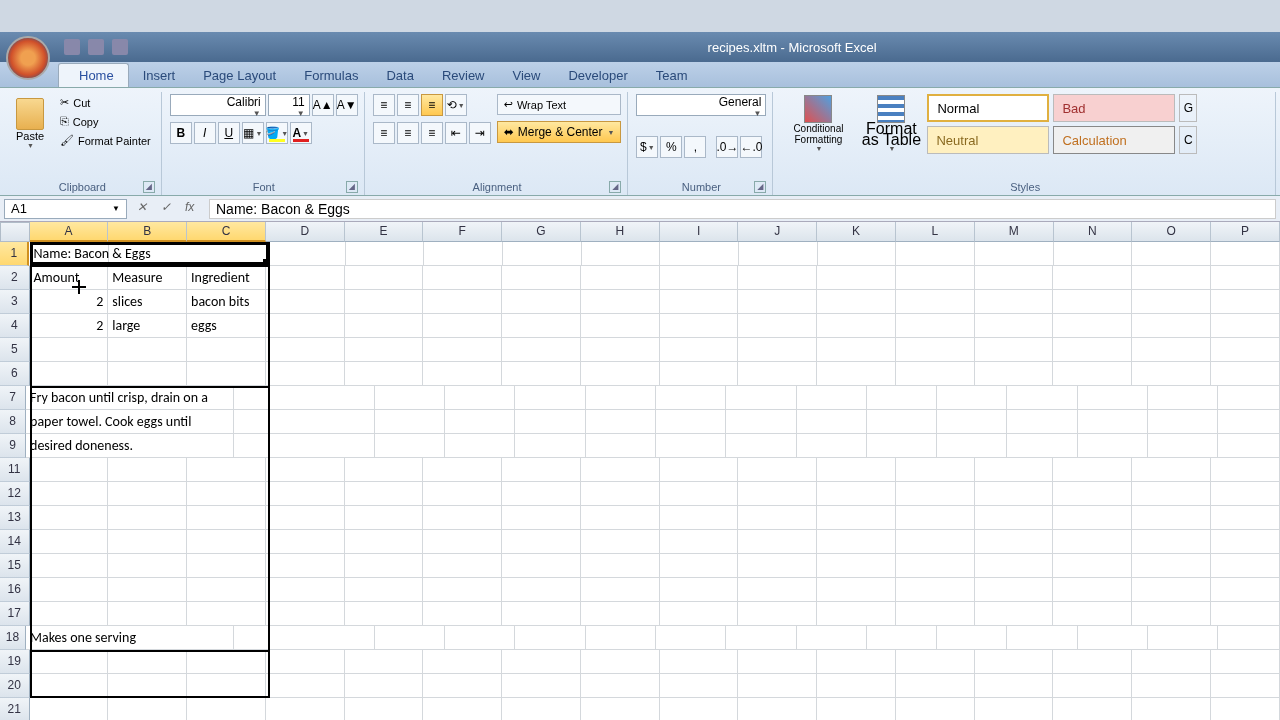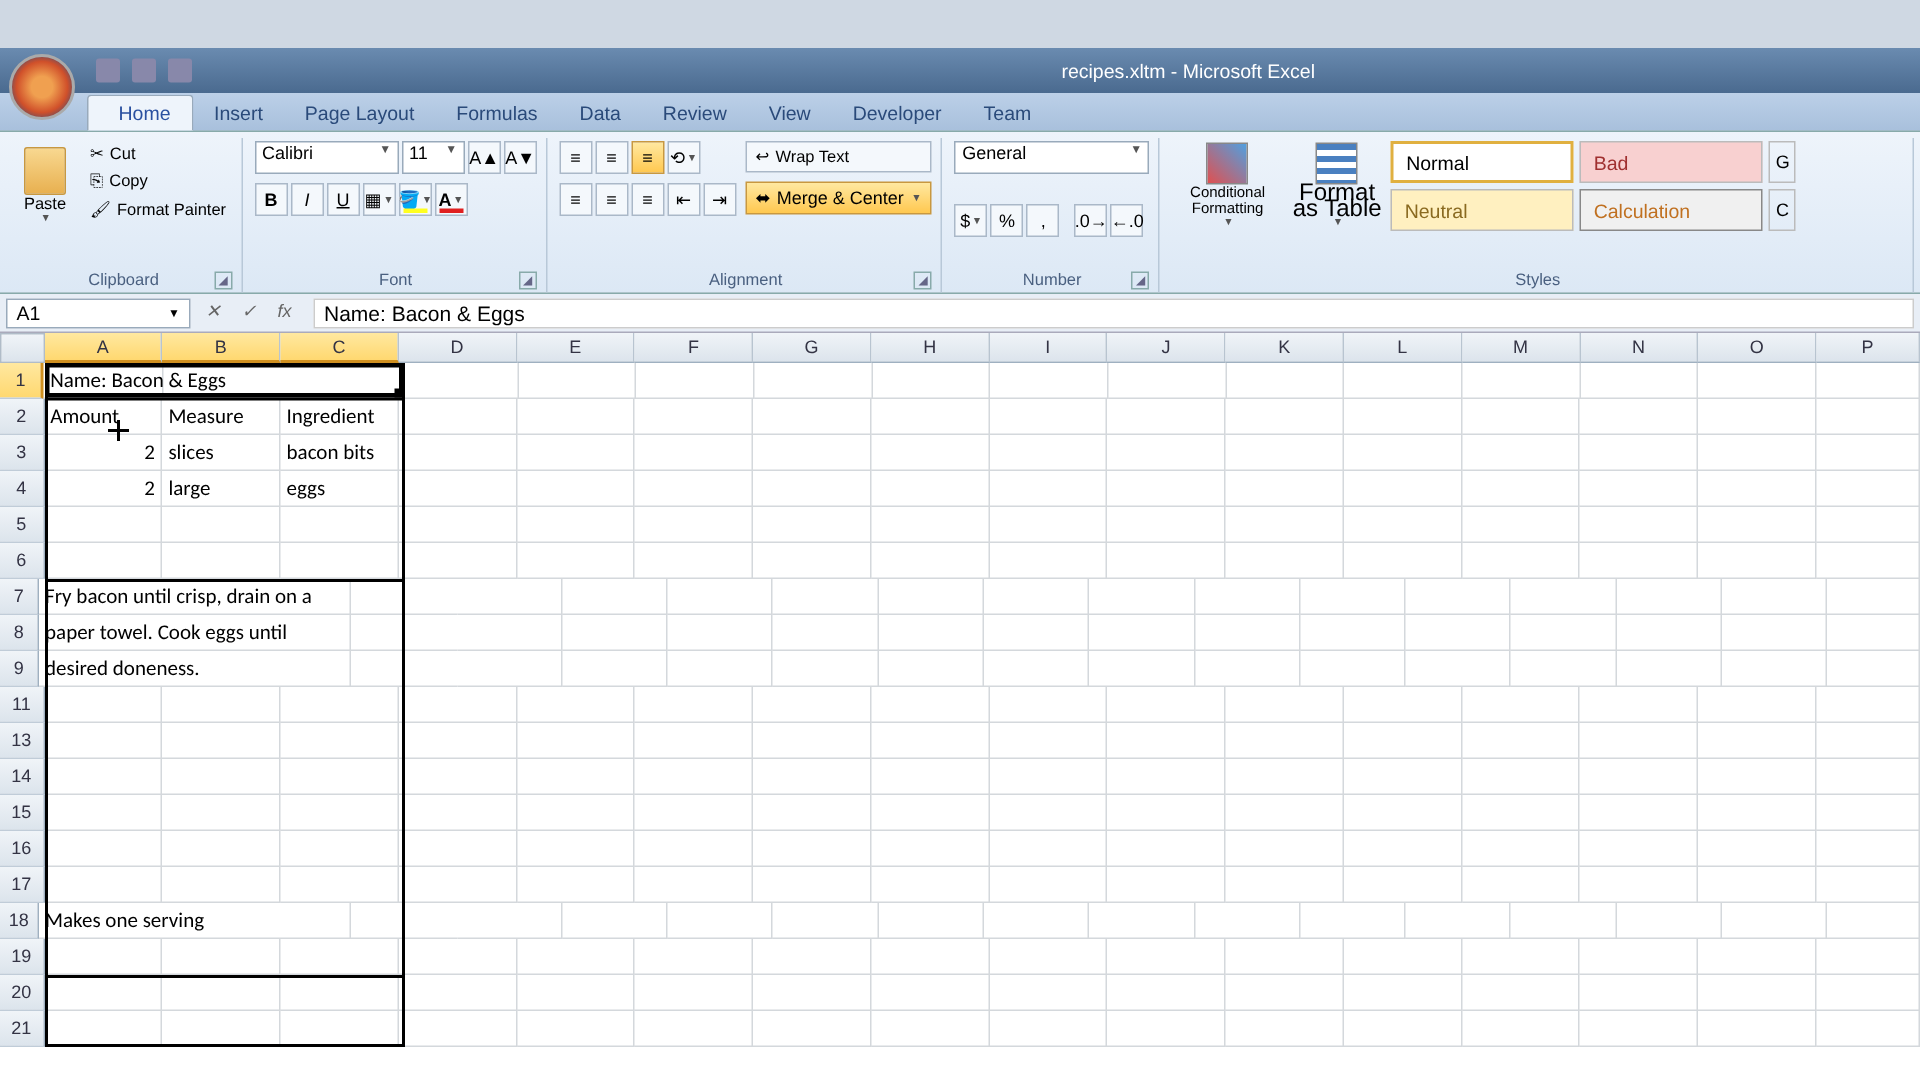--- a/index.html
+++ b/index.html
@@ -25,21 +25,21 @@
 .dlg-launch { position: absolute; right: 0; bottom: 2px; width: 12px; height: 12px; border: 1px solid #8aa; font-size: 8px; line-height: 10px; text-align: center; color: #668; }
 
 .vstack { display: flex; flex-direction: column; gap: 2px; }
 .hstack { display: flex; gap: 2px; align-items: center; }
 .btn-lg { width: 40px; height: 58px; display: flex; flex-direction: column; align-items: center; justify-content: center; font-size: 11px; }
 .btn-sm { padding: 2px 4px; font-size: 11px; display: flex; align-items: center; gap: 4px; }
 .icon-box { width: 22px; height: 22px; border: 1px solid #aab8c8; background: #f4f8fc; display: inline-flex; align-items: center; justify-content: center; font-size: 12px; }
 .icon-box.active { background: linear-gradient(#ffe8a0, #ffc850); border-color: #c89840; }
 .dropdown-arrow { font-size: 7px; color: #555; margin-left: 1px; }
 
-.combo { border: 1px solid #9ab; background: #fff; height: 22px; display: flex; align-items: flex-start; padding: 0 4px; font-size: 12px; }
+.combo { border: 1px solid #9ab; background: #fff; height: 22px; display: flex; align-items: flex-end; padding: 0 4px; font-size: 12px; flex-direction: column; }
 .combo.font { width: 96px; }
 .combo.size { width: 42px; }
 .combo.numfmt { width: 130px; }
 .combo .arrow { margin-left: auto; font-size: 8px; color: #555; }
 
 .style-cell { width: 122px; height: 28px; border: 1px solid #bbb; display: flex; align-items: center; padding: 0 8px; font-size: 13px; }
 .style-normal { background: #fff; border: 2px solid #e0b040; }
 .style-bad { background: #f8d0d0; color: #a03030; }
 .style-neutral { background: #fff0c0; color: #8a6a20; }
 .style-calc { background: #f0f0f0; color: #c07020; border-color: #888; }
@@ -469,20 +469,39 @@
         <div class="cell cI"></div>
         <div class="cell cJ"></div>
         <div class="cell cK"></div>
         <div class="cell cL"></div>
         <div class="cell cM"></div>
         <div class="cell cN"></div>
         <div class="cell cO"></div>
         <div class="cell cP"></div>
       </div>
       <div class="row">
+        <div class="row-h">12</div>
+        <div class="cell cA"></div>
+        <div class="cell cB"></div>
+        <div class="cell cC"></div>
+        <div class="cell cD"></div>
+        <div class="cell cE"></div>
+        <div class="cell cF"></div>
+        <div class="cell cG"></div>
+        <div class="cell cH"></div>
+        <div class="cell cI"></div>
+        <div class="cell cJ"></div>
+        <div class="cell cK"></div>
+        <div class="cell cL"></div>
+        <div class="cell cM"></div>
+        <div class="cell cN"></div>
+        <div class="cell cO"></div>
+        <div class="cell cP"></div>
+      </div>
+      <div class="row">
         <div class="row-h">13</div>
         <div class="cell cA"></div>
         <div class="cell cB"></div>
         <div class="cell cC"></div>
         <div class="cell cD"></div>
         <div class="cell cE"></div>
         <div class="cell cF"></div>
         <div class="cell cG"></div>
         <div class="cell cH"></div>
         <div class="cell cI"></div>

